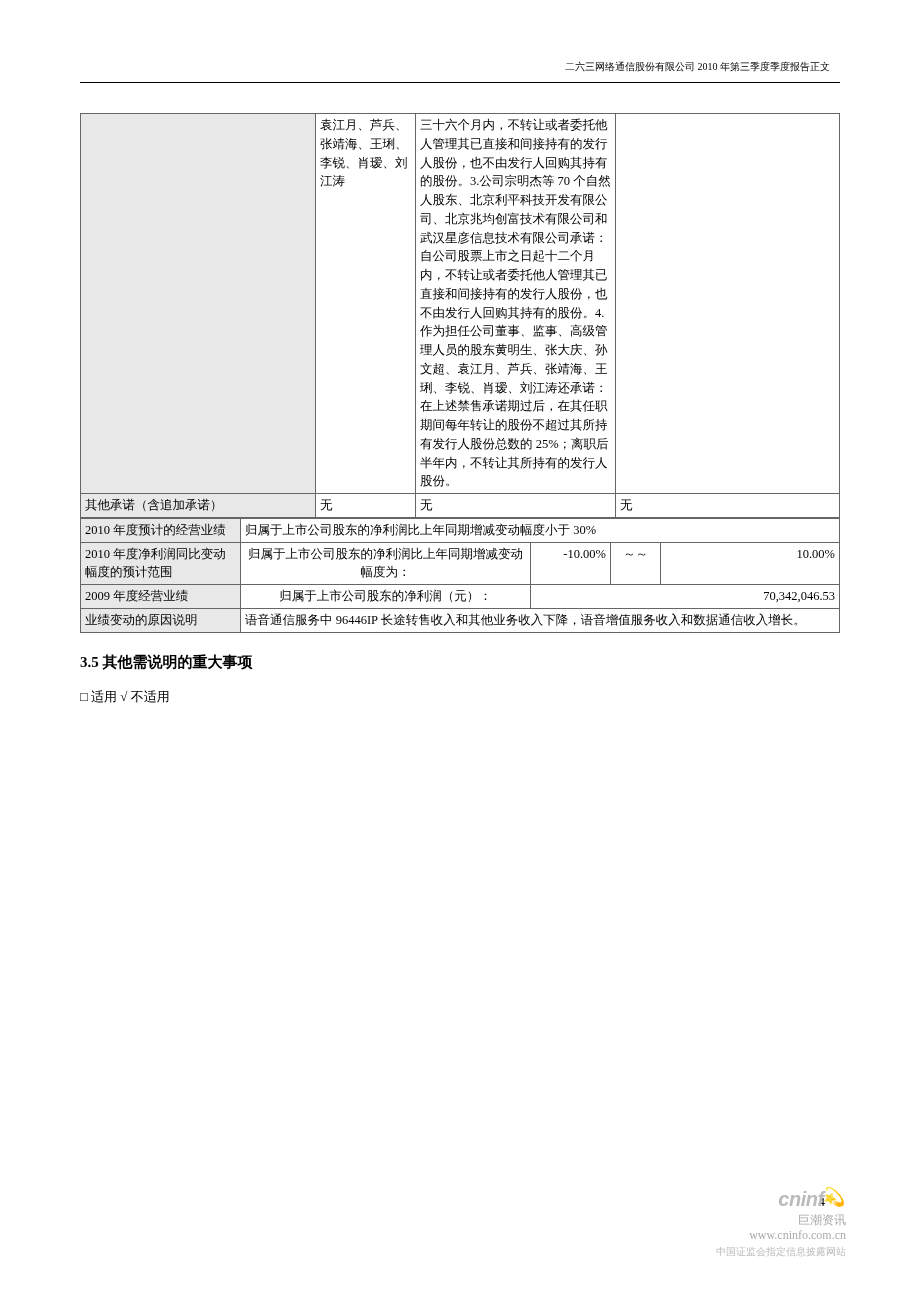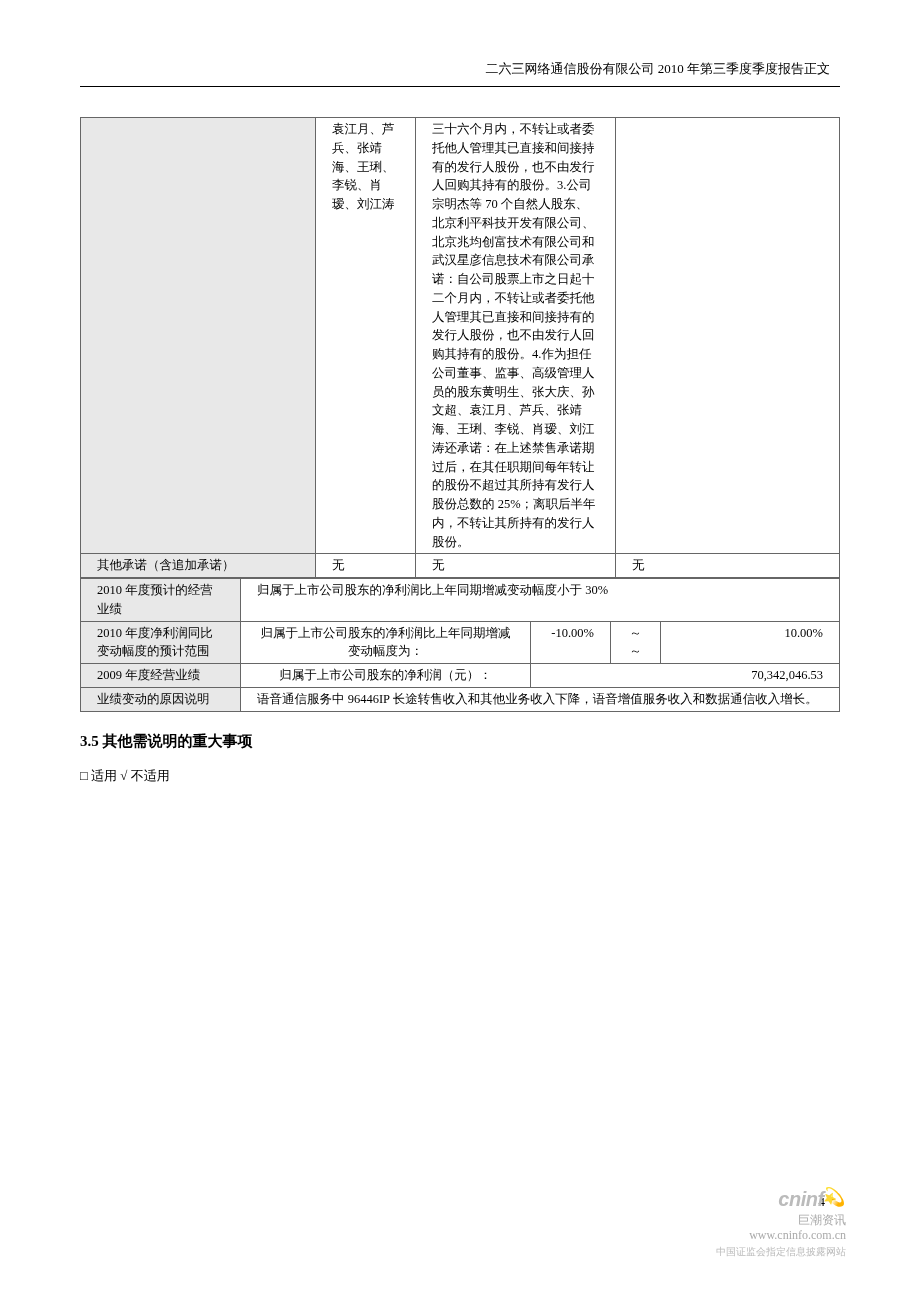--- a/index.html
+++ b/index.html
@@ -10,36 +10,36 @@
       width: 920px;
       min-height: 1302px;
       position: relative;
       color: #000;
     }
     .page {
       padding: 60px 80px 60px 80px;
     }
     .header {
       text-align: right;
-      font-size: 13px;
+      font-size: 10px;
       margin-bottom: 8px;
       padding-right: 10px;
     }
     .header-line {
       border-bottom: 1.5px solid #000;
       margin-bottom: 30px;
     }
     table {
       border-collapse: collapse;
       width: 100%;
       font-size: 12.5px;
     }
     td {
       border: 1px solid #666;
-      padding: 2px 16px;
+      padding: 2px 4px;
       vertical-align: top;
       line-height: 1.5;
     }
     .gray-cell {
       background: #e8e8e8;
     }
     .num-cell { text-align: right; }
     .section-title {
       font-size: 15px;
       font-weight: bold;

